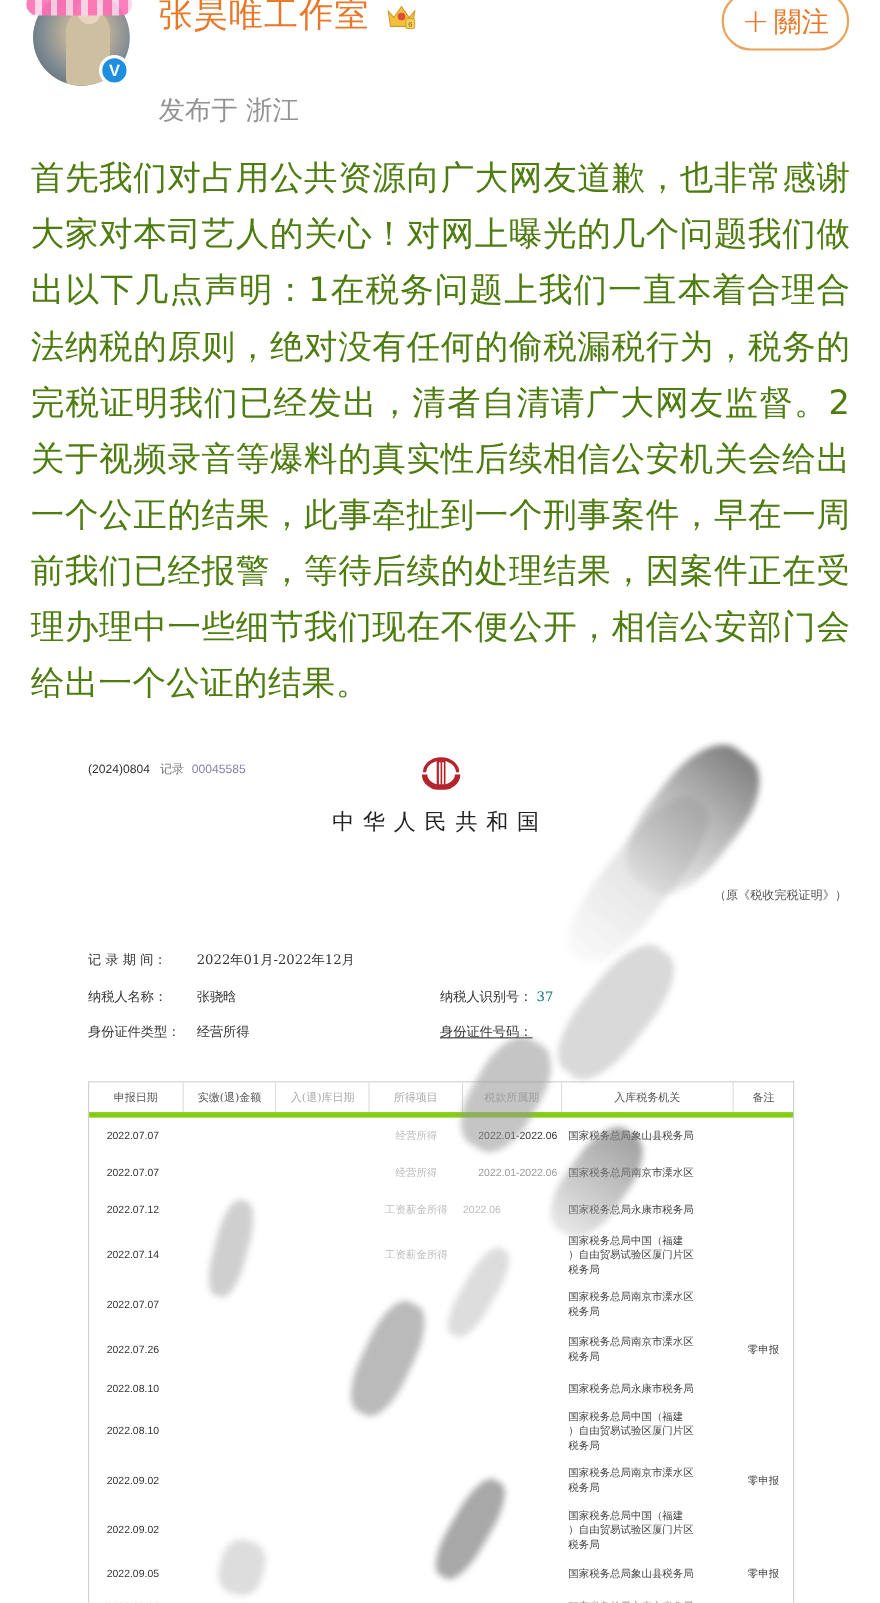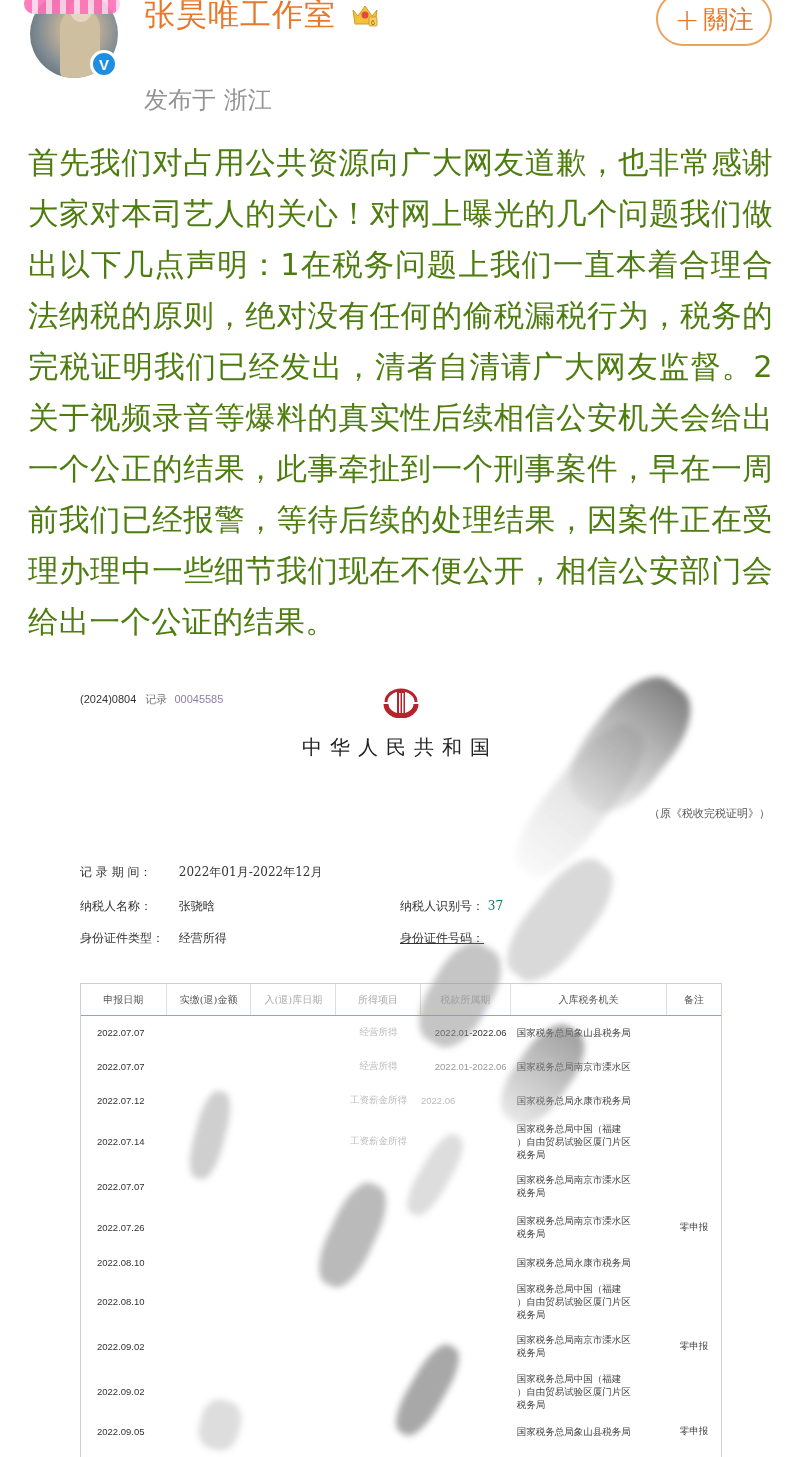--- a/index.html
+++ b/index.html
@@ -55,21 +55,21 @@
     .doc-code .num { color: #8a7fae; }
     .emblem { position: absolute; left: 350px; top: 38px; width: 42px; height: 30px; }
     .doc-title1 { position: absolute; left: 0; width: 740px; top: 84px; text-align: center; font-size: 20px; letter-spacing: 8px; color: #222; font-family: "DejaVu Serif", serif; }
     .doc-title2 { position: absolute; left: 0; width: 740px; top: 113px; text-align: center; font-size: 20px; letter-spacing: 8px; color: #222; font-family: "DejaVu Serif", serif; }
     .doc-sub { position: absolute; left: 0; width: 740px; top: 156px; text-align: right; font-size: 11px; color: #555; font-family: "DejaVu Serif", serif; }
 
     .info-row { position: absolute; font-size: 12px; color: #333; font-family: "DejaVu Serif", serif; }
     .info-row .k { display: inline-block; width: 95px; }
 
     .tbl { position: absolute; left: 50px; top: 333px; width: 642px; border: 1px solid #cfcfcf; border-bottom: none; }
-    .tbl-head { display: flex; height: 32px; border-bottom: 1px solid #84cc16; justify-content: flex-end; }
+    .tbl-head { display: flex; height: 32px; border-bottom: 5px solid #84cc16; justify-content: flex-end; }
     .tbl-head .th { font-size: 10px; color: #555; display: flex; align-items: center; justify-content: center; border-right: 1px solid #dcdcdc; font-family: "DejaVu Serif", serif; }
     .tbl-head .th:last-child { border-right: none; }
     .tr { display: flex; position: relative; }
     .tr .td { font-size: 9.5px; color: #333; display: flex; align-items: center; font-family: "Liberation Sans", sans-serif; }
     .tr .td.office { font-family: "DejaVu Serif", serif; font-size: 9.5px; line-height: 13px; color: #444; white-space: pre-line; }
     .tr .td.faint { color: #bbb; }
     .tr .td.note { font-family: "DejaVu Serif", serif; color: #444; }
 
     .c1 { width: 86px; padding-left: 16px; }
     .c2 { width: 85px; }

